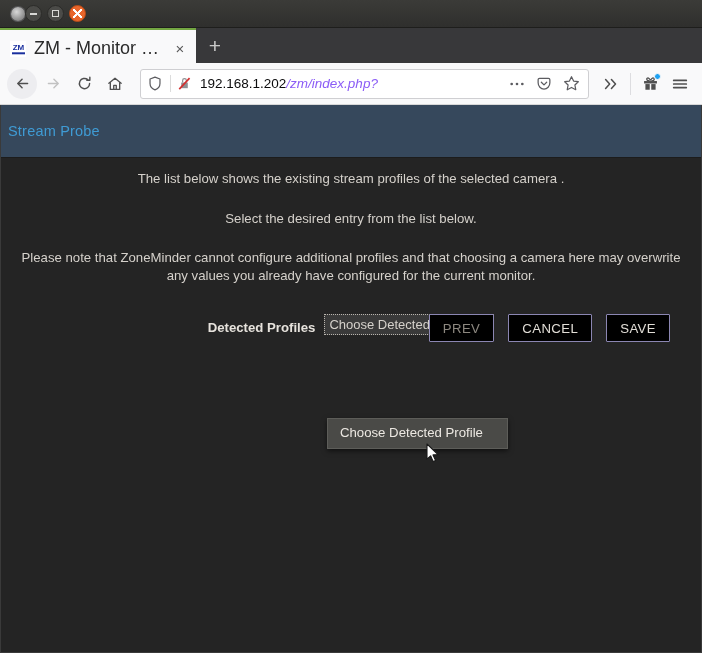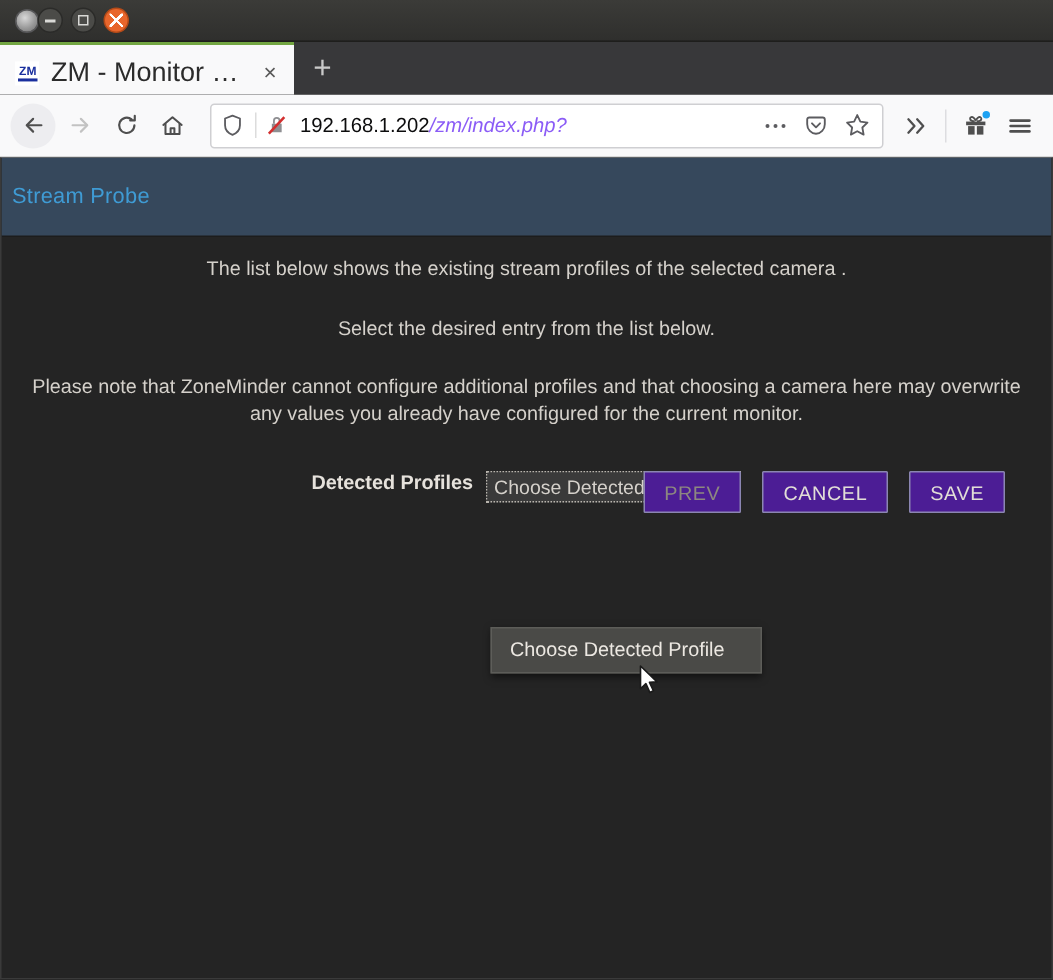--- a/index.html
+++ b/index.html
@@ -218,21 +218,21 @@
   .para.p2 { margin-top: 22px; }
   .para.p3 { margin-top: 22px; max-width: 660px; margin-left:auto; margin-right:auto; }
 
   
   .form-row {
     margin-top: 30px;
     display: flex; align-items: center; justify-content: center;
     position: relative;
   }
   .form-inner {
-    display: flex; align-items: flex-start;
+    display: flex; align-items: flex-end;
     position: relative;
     width: 100%;
     justify-content: center;
   }
   .field-label {
     color: #e6e2dc;
     font-size: 13.2px;
     font-weight: bold;
     margin-right: 9px;
   }
@@ -271,21 +271,21 @@
     position: absolute;
     right: 15px;
     top: 0;
     display: flex; gap: 14px;
     align-items: center;
   }
   .btn {
     min-width: 63px;
     height: 28px;
     padding: 0 13px;
-    background: #4c1d95;
+    background: #000000;
     border: 1px solid #8b86b2;
     color: #e2ded7;
     font-size: 13.2px;
     letter-spacing: .4px;
     display: flex; align-items: center; justify-content: center;
     border-radius: 1px;
   }
   .btn.disabled { color: #8d8880; }
 
   

